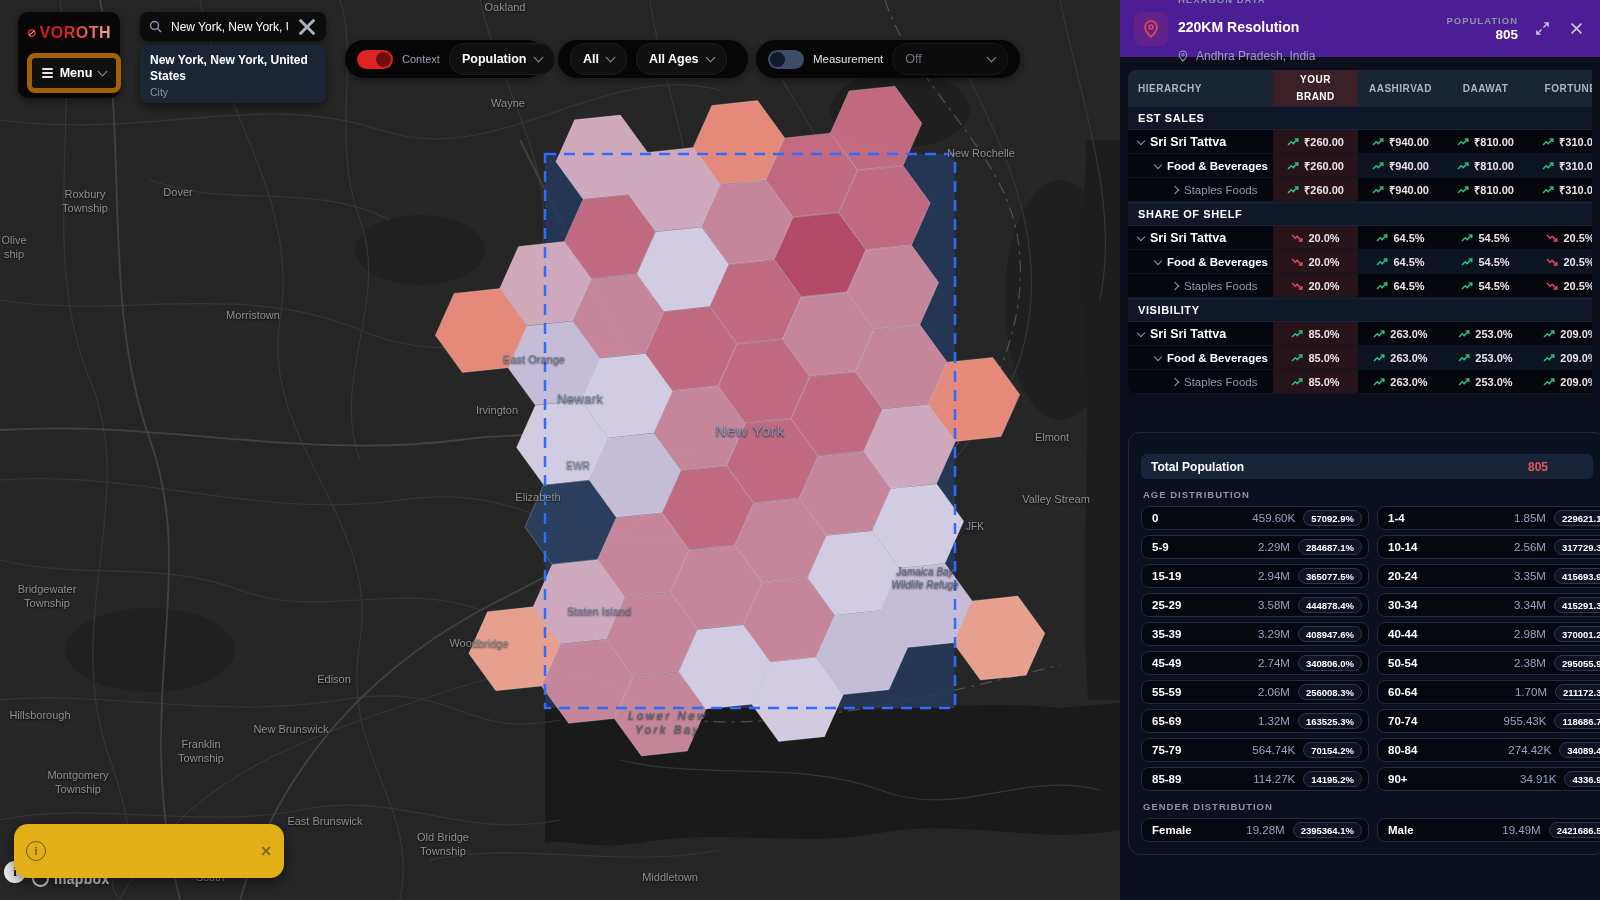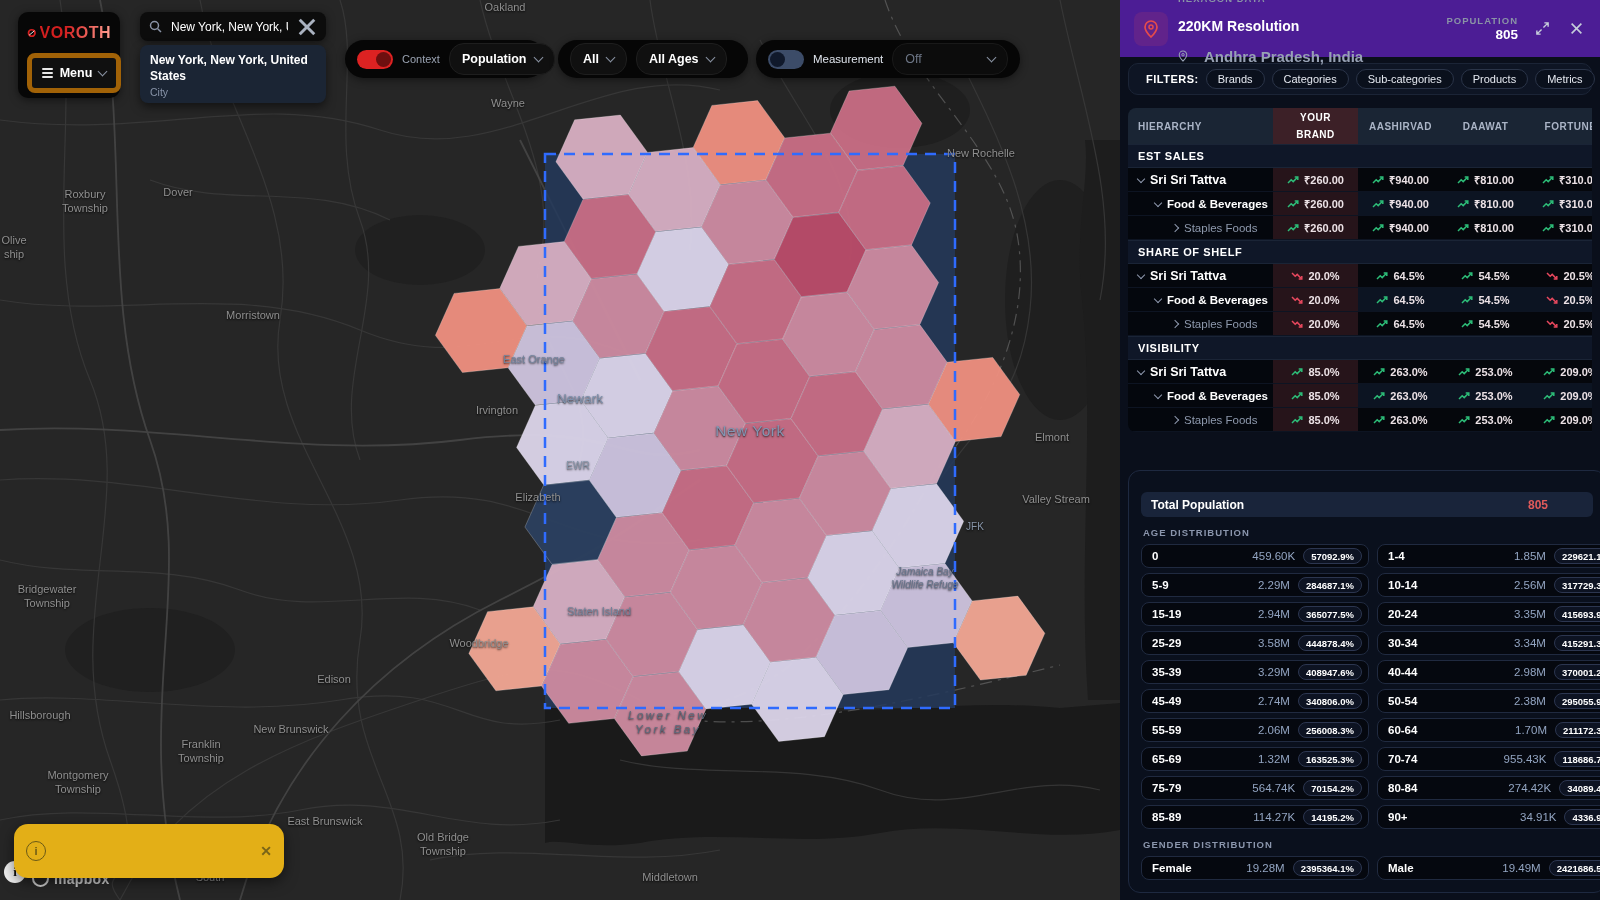--- a/index.html
+++ b/index.html
@@ -55,21 +55,21 @@
   .chev{display:inline-block;width:6px;height:6px;border-right:1.6px solid #8a93a3;border-bottom:1.6px solid #8a93a3;
         transform:rotate(45deg);margin-top:-3px;}
   #measure-dd{flex:1;background:#0c0c0c;border:1px solid #191919;justify-content:space-between;font-weight:normal;color:#6d7686;}
 
   
   #panel{position:absolute;left:1120px;top:0;width:480px;height:900px;background:#0a0f1b;overflow:hidden;}
   #panel-header{height:57px;background:#4c1d95;display:flex;align-items:center;padding:0 14px;box-sizing:border-box;gap:10px;}
   #pin-badge{width:34px;height:34px;border-radius:8px;background:rgba(229,75,75,.14);display:flex;align-items:center;justify-content:center;flex:0 0 auto;}
   #ph-eyebrow{color:#8a93a6;font-size:9.5px;font-weight:bold;letter-spacing:1px;}
   #ph-title{color:#fff;font-size:14px;font-weight:bold;margin:14px 0;}
-  #ph-loc{color:#97a1b4;font-size:15px;display:flex;align-items:center;gap:16px;font-weight:bold;}
+  #ph-loc{color:#97a1b4;font-size:12px;display:flex;align-items:center;gap:8px;}
   #ph-right{margin-left:auto;display:flex;align-items:center;gap:14px;}
   #pop-block{text-align:right;}
   #pop-label{color:#8a93a6;font-size:9.5px;font-weight:bold;letter-spacing:1px;}
   #pop-value{color:#fff;font-size:13.5px;font-weight:bold;margin-top:1px;}
   .icon-btn{cursor:pointer;display:flex;align-items:center;justify-content:center;width:20px;height:20px;}
 
   #filters-bar{margin:6px 8px 0 8px;background:#0e1524;border:1px solid #1b2436;border-radius:10px;height:32px;
                display:flex;align-items:center;gap:7px;padding:0 10px;box-sizing:border-box;}
   #filters-label{color:#fff;font-size:11px;font-weight:bold;letter-spacing:.5px;}
   .fpill{border:1px solid #2a3448;background:#0a101c;color:#e5e9f0;font-size:11px;border-radius:12px;
@@ -371,33 +371,20 @@
       </span>
       <span class="icon-btn">
         <svg width="13" height="13" viewBox="0 0 12 12">
           <line x1="1.5" y1="1.5" x2="10.5" y2="10.5" stroke="#c6cedb" stroke-width="1.5"></line>
           <line x1="10.5" y1="1.5" x2="1.5" y2="10.5" stroke="#c6cedb" stroke-width="1.5"></line>
         </svg>
       </span>
     </div>
   </div>
 
-  <div id="filters-bar">
-    <svg width="13" height="13" viewBox="0 0 14 13">
-      <path d="M1 1 h12 L8.5 6.5 v3.8 l-3 1.8 V6.5 Z" fill="none" stroke="#9aa6ba" stroke-width="1.3"></path>
-    </svg>
-    <span id="filters-label">FILTERS:</span>
-    <span id="filter-pills" style="display:flex;gap:7px;">
-        <span class="fpill">Brands</span>
-        <span class="fpill">Categories</span>
-        <span class="fpill">Sub-categories</span>
-        <span class="fpill">Products</span>
-        <span class="fpill">Metrics</span>
-      </span>
-  </div>
 
   <div id="table-wrap">
     <div id="htable">
         <div class="trow thead">
           <div class="hcell">HIERARCHY</div>
           <div class="vcell yb" style="flex-direction: column;">
             <div>YOUR</div>
             <div>BRAND</div>
           </div>
           <div class="vcell">AASHIRVAD</div>

